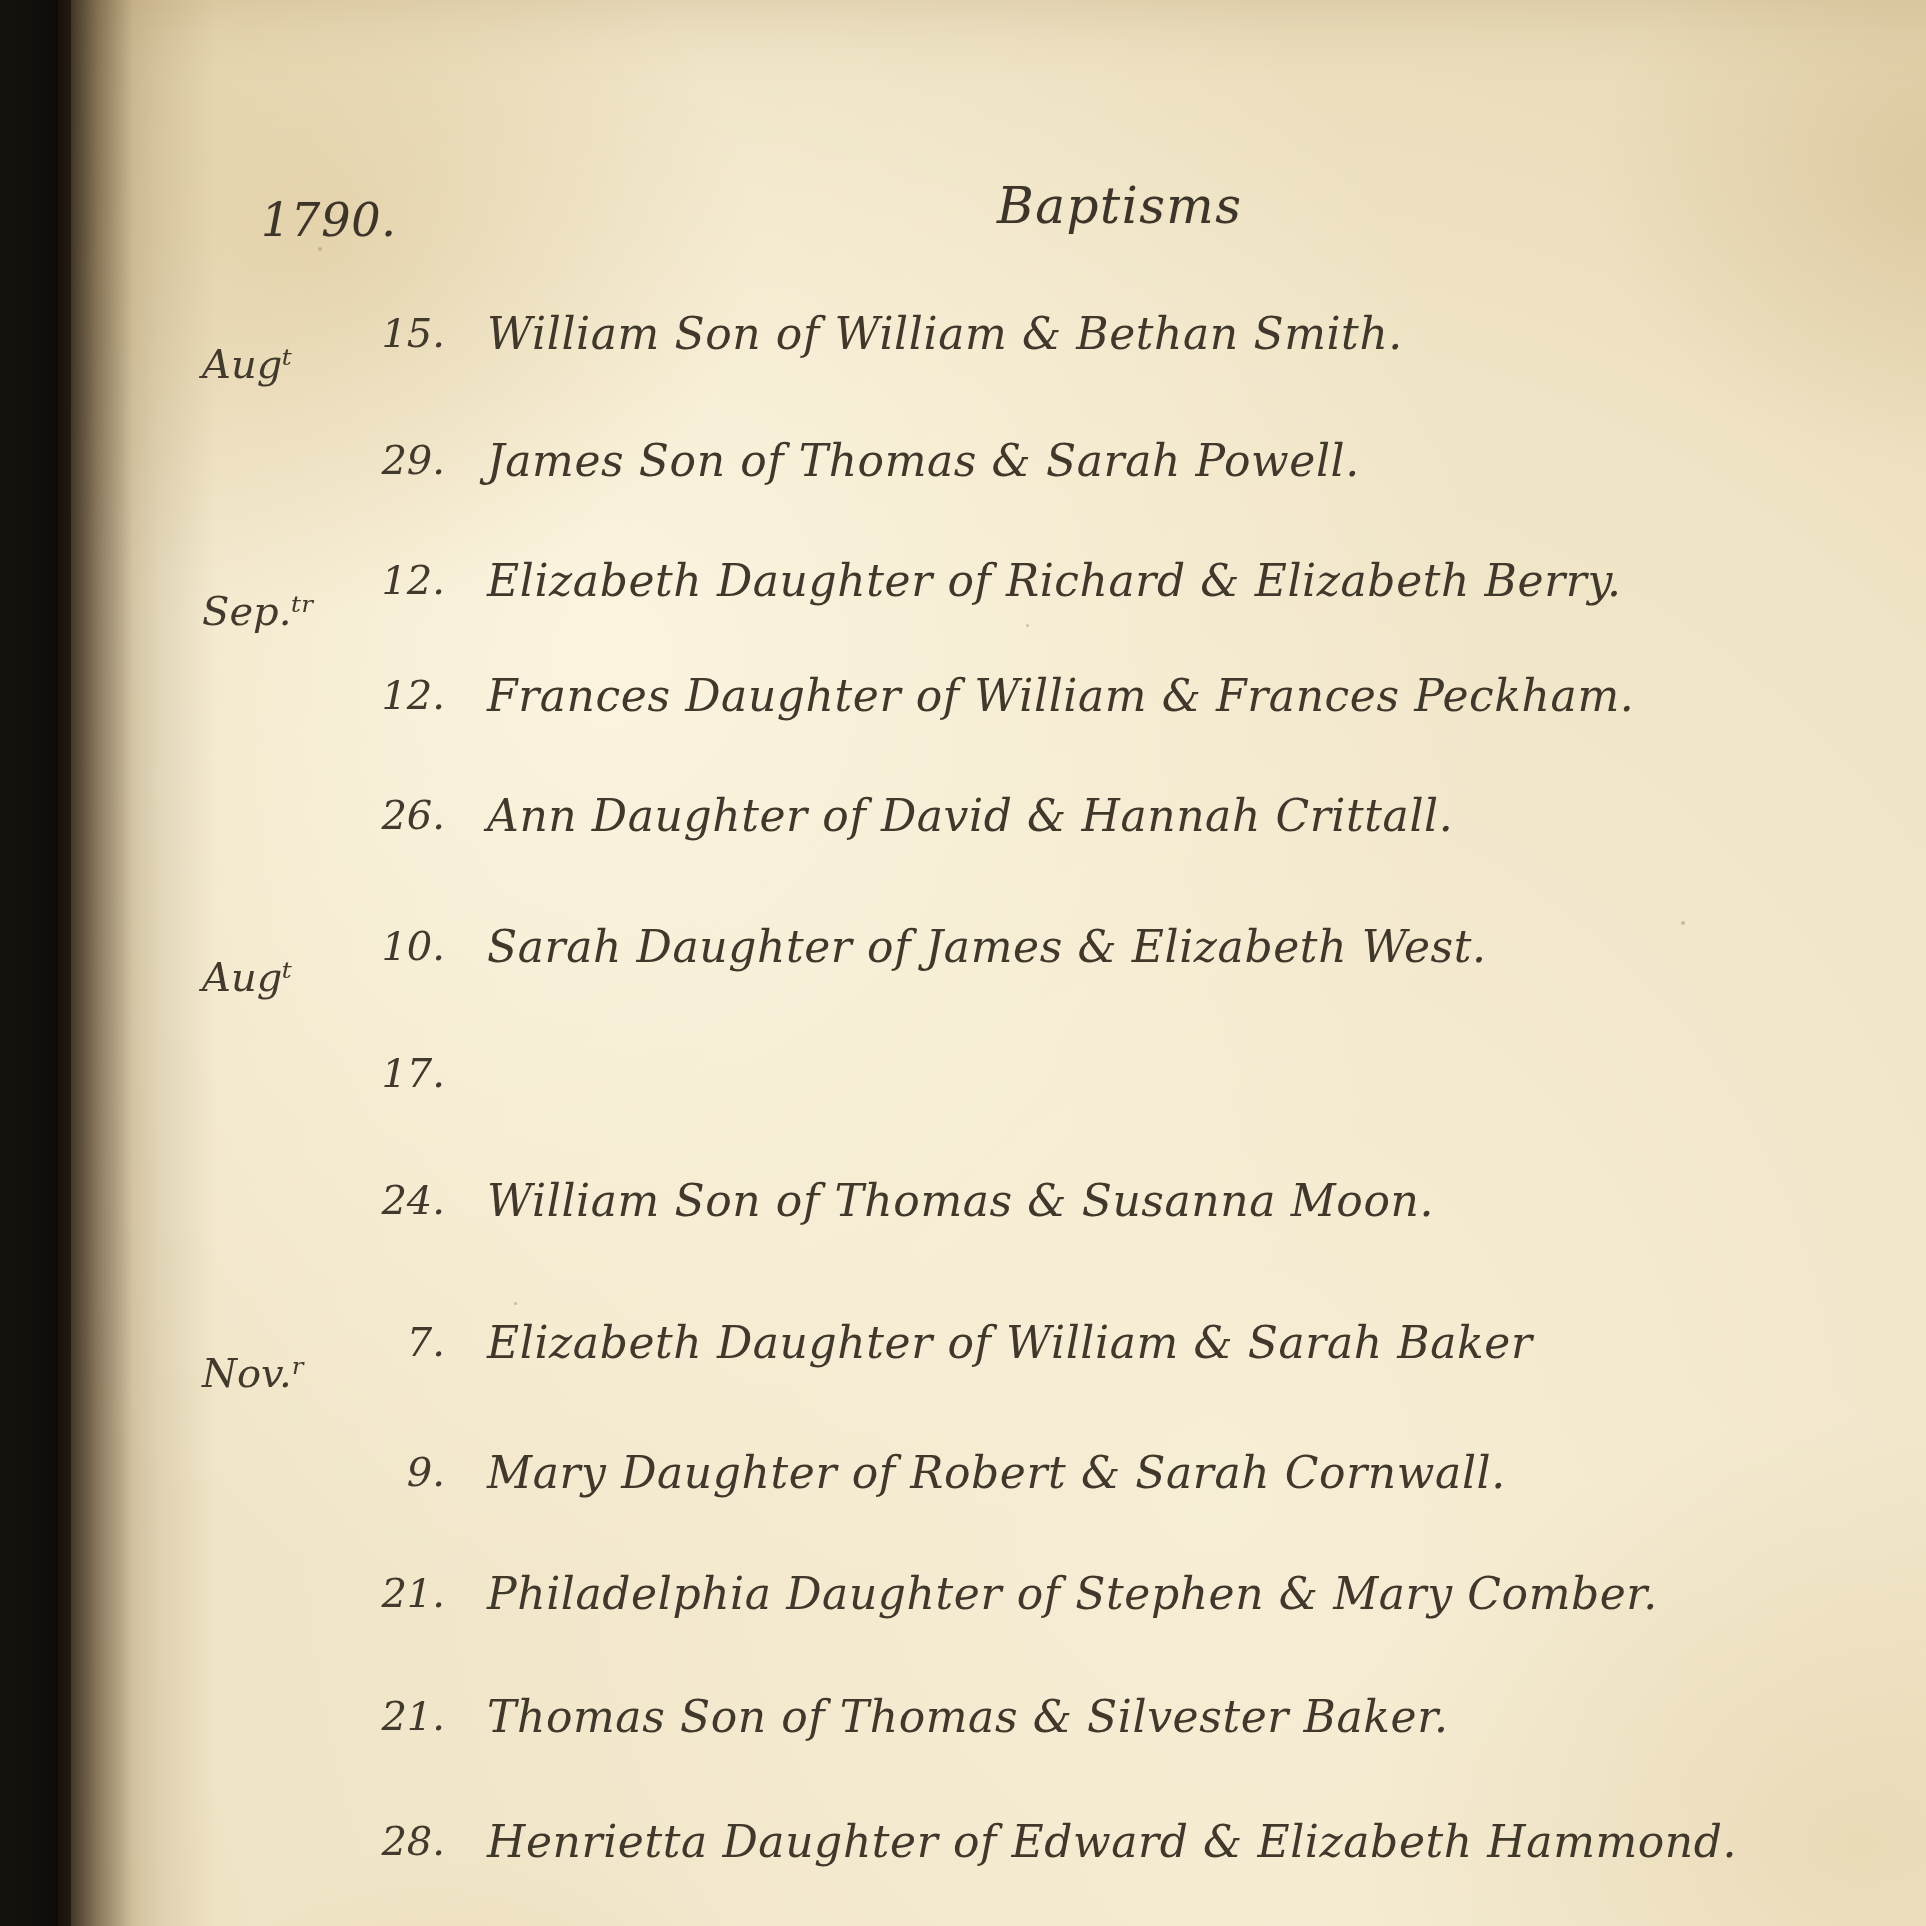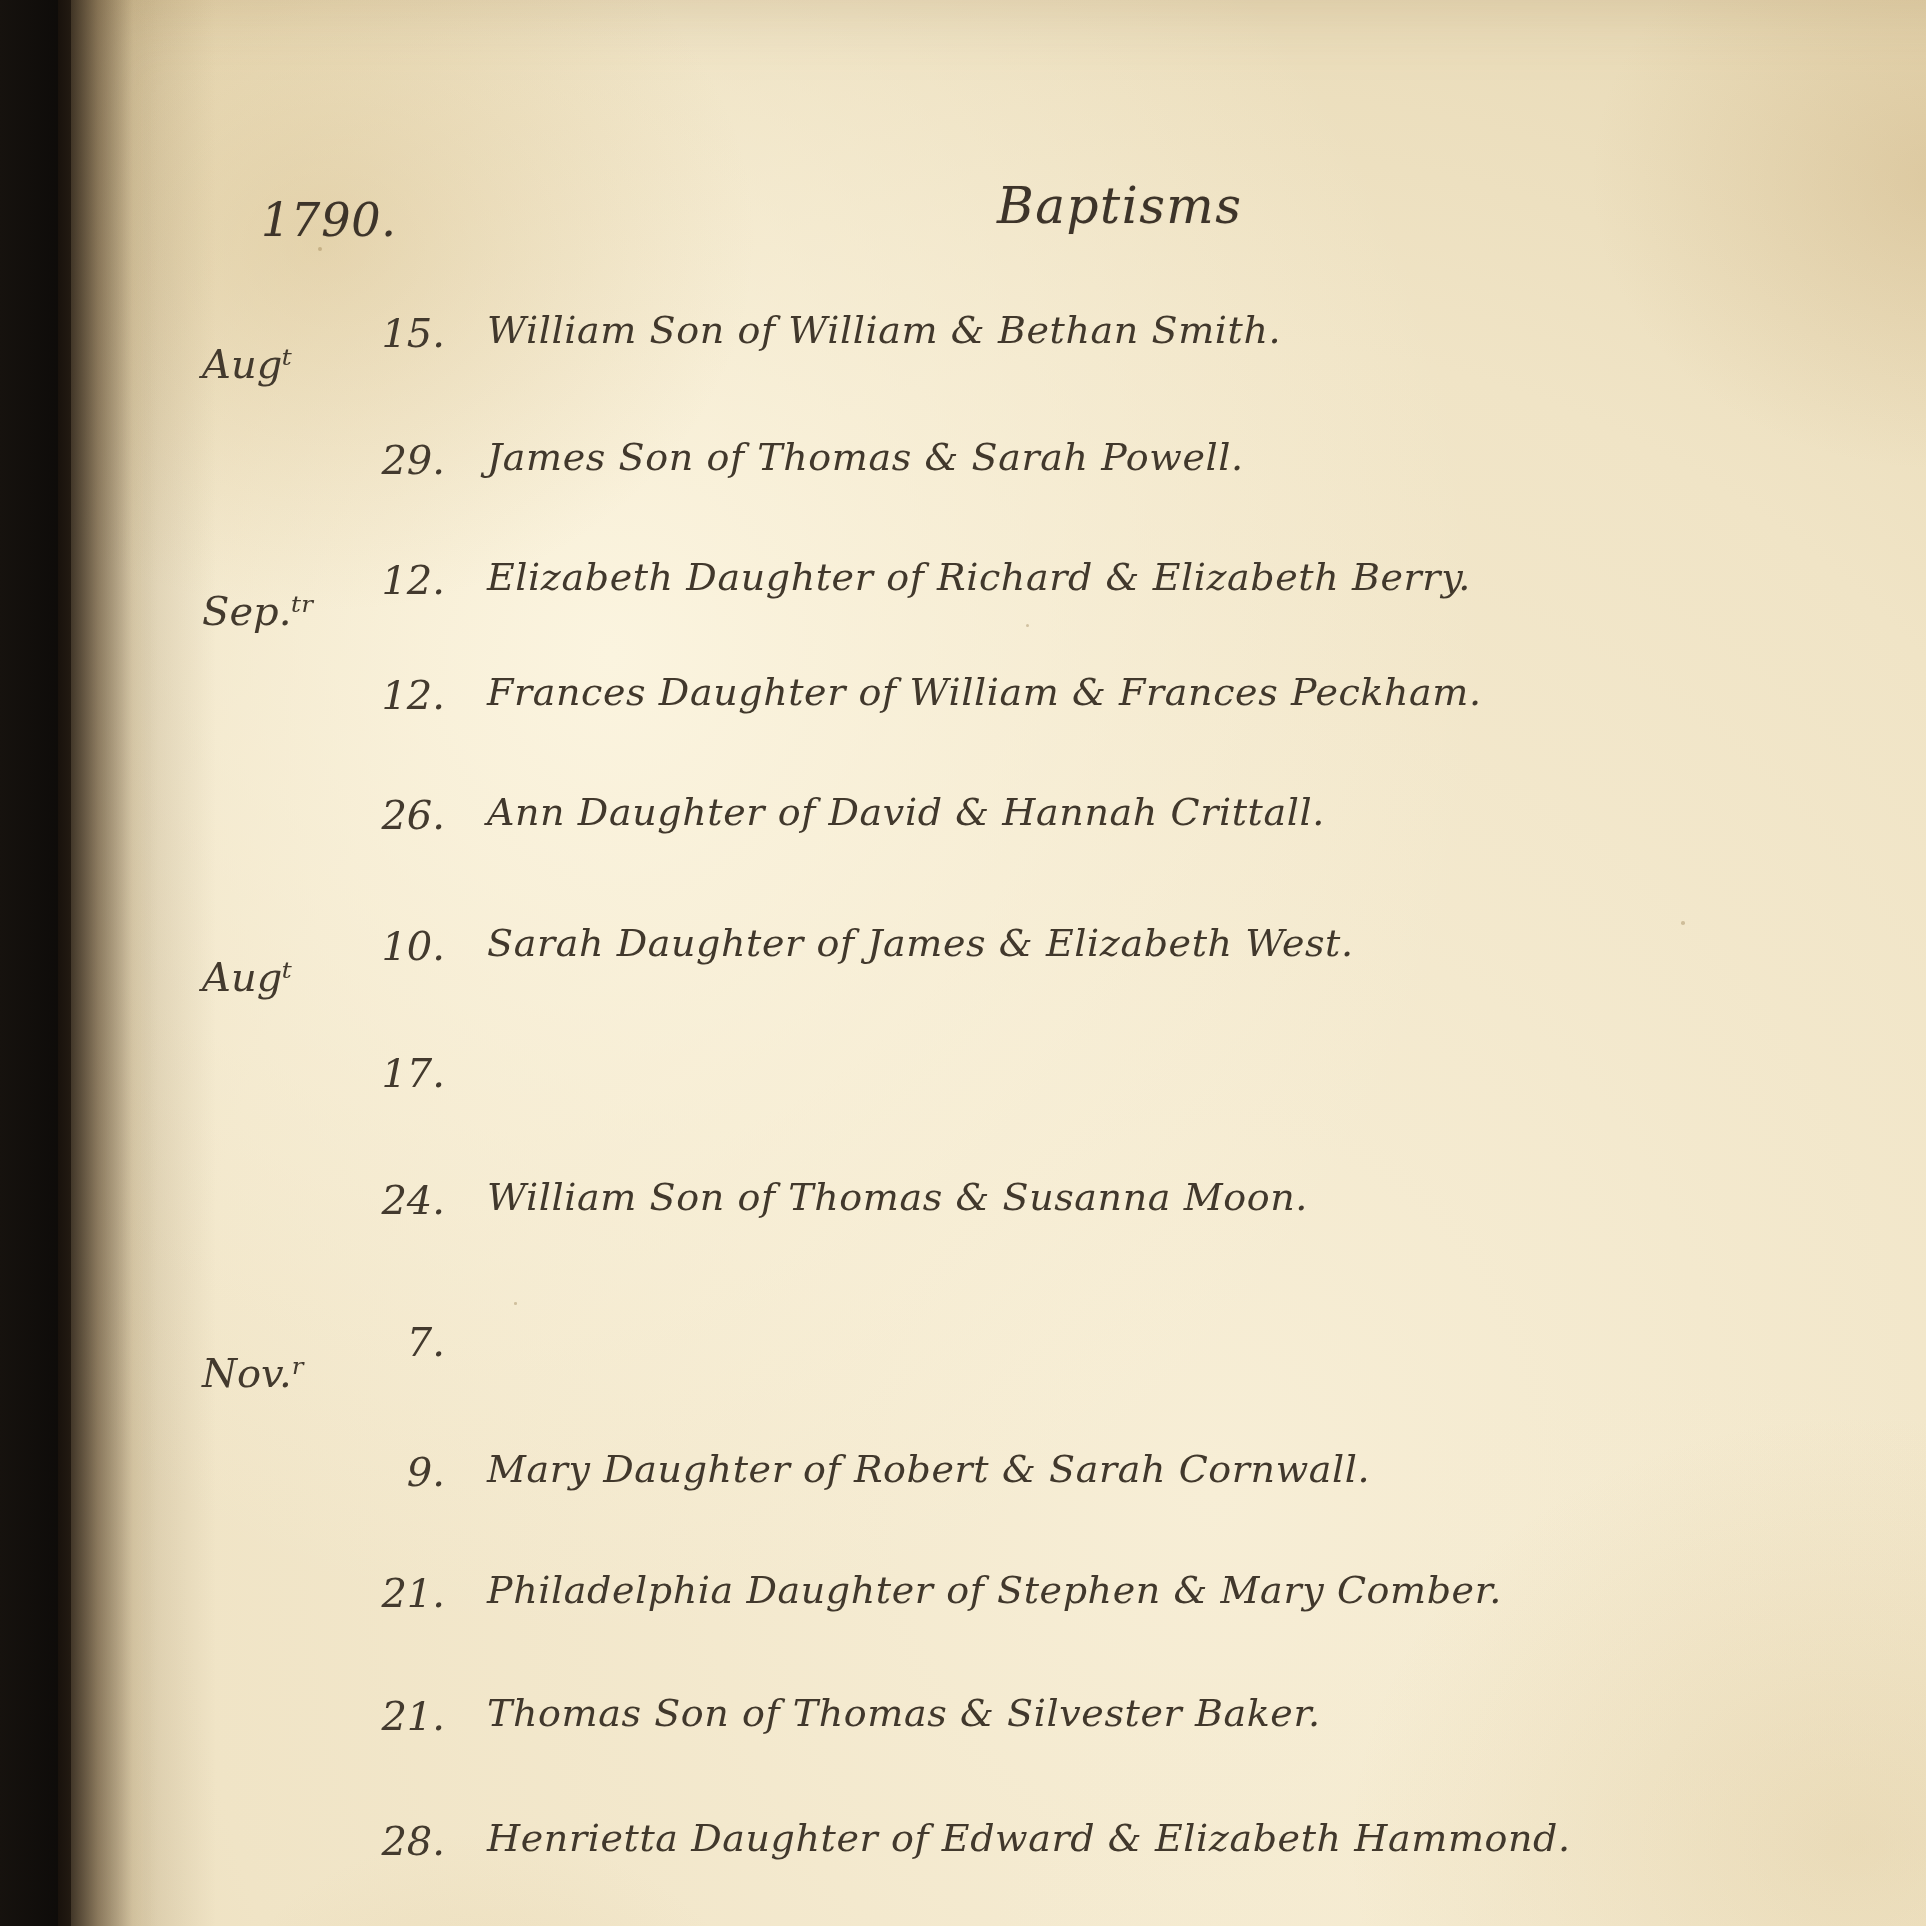--- a/index.html
+++ b/index.html
@@ -118,21 +118,21 @@
     width: 89px;
     text-align: right;
     font-size: 40px;
     font-style: italic;
     color: #433a2e;
   }
   .entry .record {
     position: absolute;
     left: 285px;
     top: 0;
-    font-size: 38px;
+    font-size: 44px;
     font-style: italic;
     letter-spacing: 0.6px;
     color: #41382c;
     white-space: nowrap;
   }
 
   
   .speck {
     position: absolute;
     border-radius: 50%;
@@ -201,20 +201,21 @@
 
   <div class="entry" style="top:1175px;">
     <div class="month"></div>
     <div class="day">24.</div>
     <div class="record">William Son of Thomas &amp; Susanna Moon.</div>
   </div>
 
   <div class="entry" style="top:1317px;">
     <div class="month">Nov.ʳ</div>
     <div class="day">7.</div>
+    <div class="record">Elizabeth Daughter of William &amp; Sarah Baker</div>
   </div>
 
   <div class="entry" style="top:1447px;">
     <div class="month"></div>
     <div class="day">9.</div>
     <div class="record">Mary Daughter of Robert &amp; Sarah Cornwall.</div>
   </div>
 
   <div class="entry" style="top:1568px;">
     <div class="month"></div>

